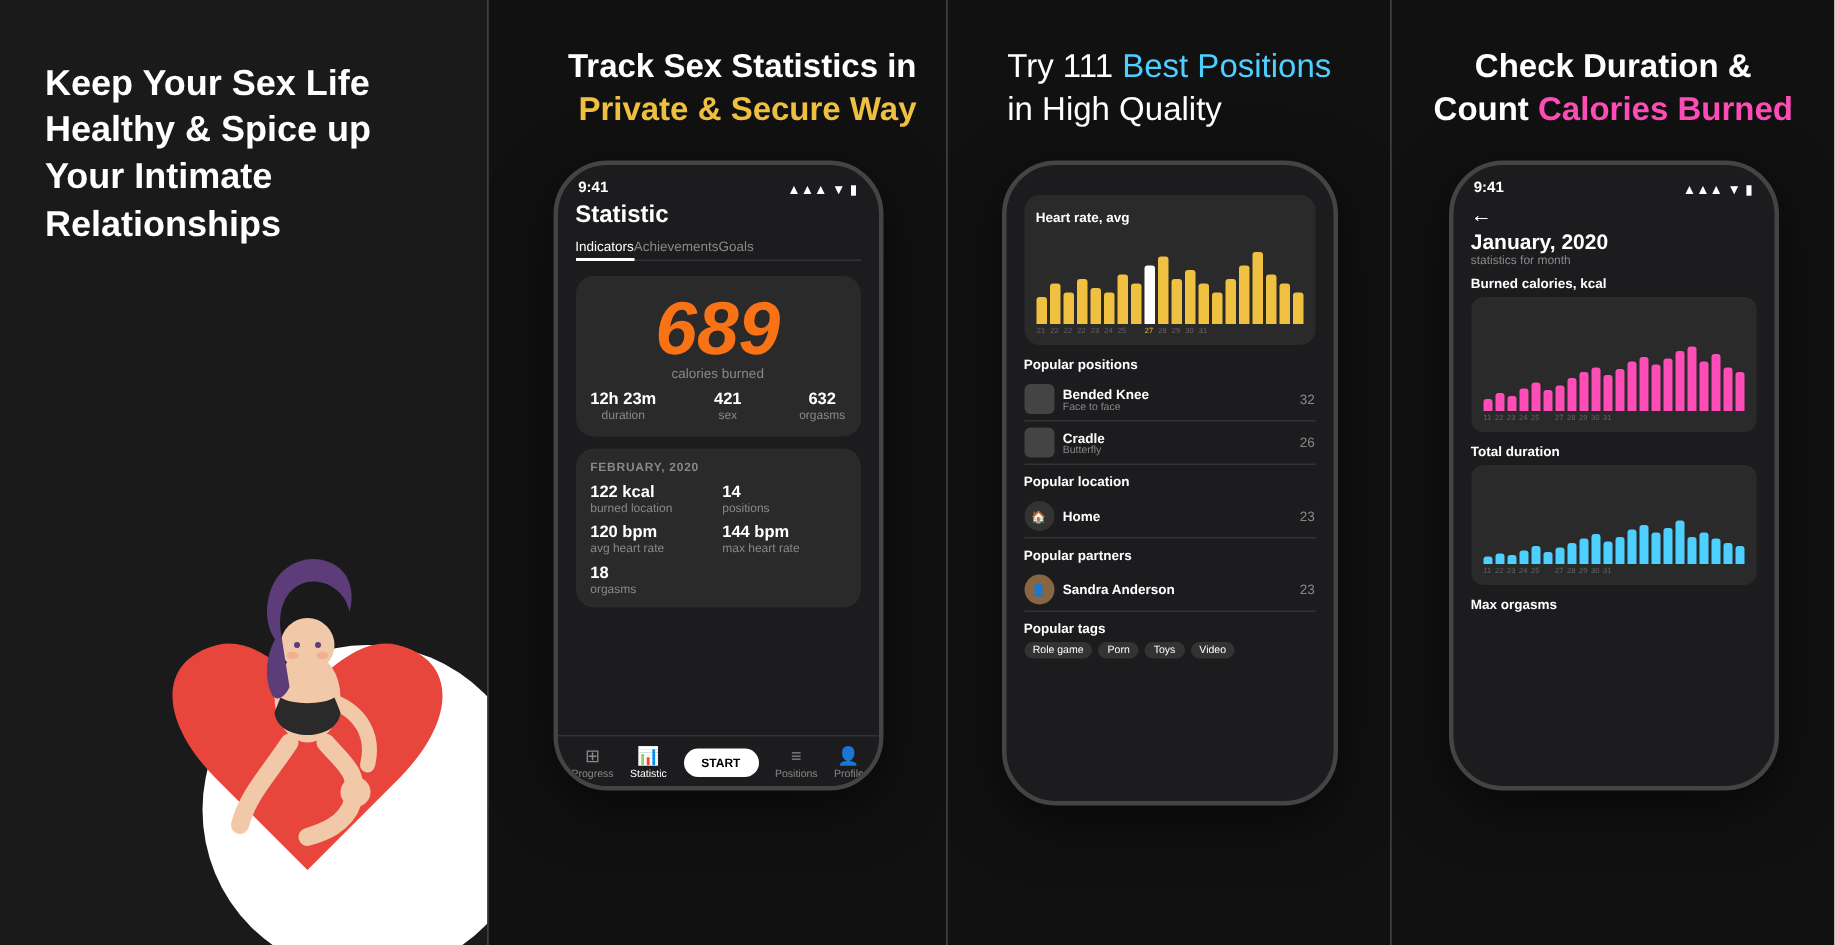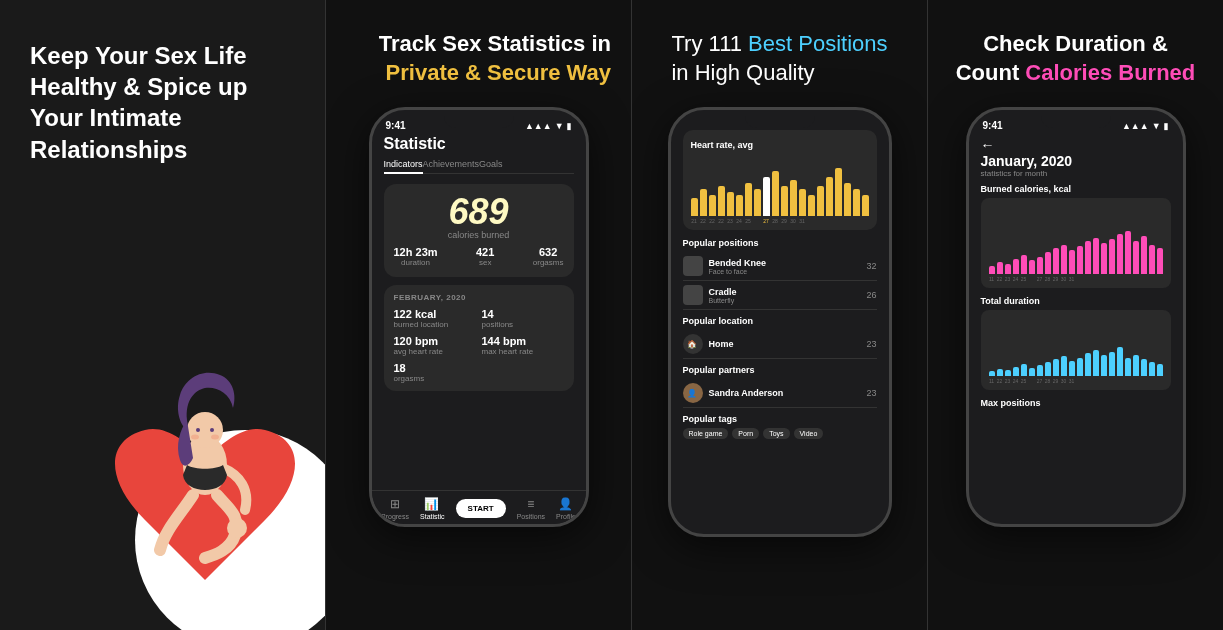--- a/index.html
+++ b/index.html
@@ -169,24 +169,24 @@
       padding-bottom: 3px;
     }
     .stat-big-card {
       background: #2a2a2a;
       border-radius: 12px;
       padding: 10px;
       margin-bottom: 8px;
       text-align: center;
     }
     .stat-big-num {
-      font-size: 36px;
+      font-size: 50px;
       font-weight: 900;
       font-style: italic;
-      color: #fef9c3;
+      color: #f97316;
       line-height: 1;
     }
     .stat-big-label {
       font-size: 9px;
       color: #888;
       margin-bottom: 6px;
     }
     .stat-row {
       display: flex;
       justify-content: space-between;
@@ -770,16 +770,16 @@
               <div class="chart-label"></div>
               <div class="chart-label"></div>
               <div class="chart-label"></div>
               <div class="chart-label"></div>
               <div class="chart-label"></div>
               <div class="chart-label"></div>
             </div>
         </div>
       </div>
 
-      <div class="p4-section-title">Max positions</div>
+      <div class="p4-section-title">Max orgasms</div>
     </div>
   </div>
 </div>
 
 </body></html>

